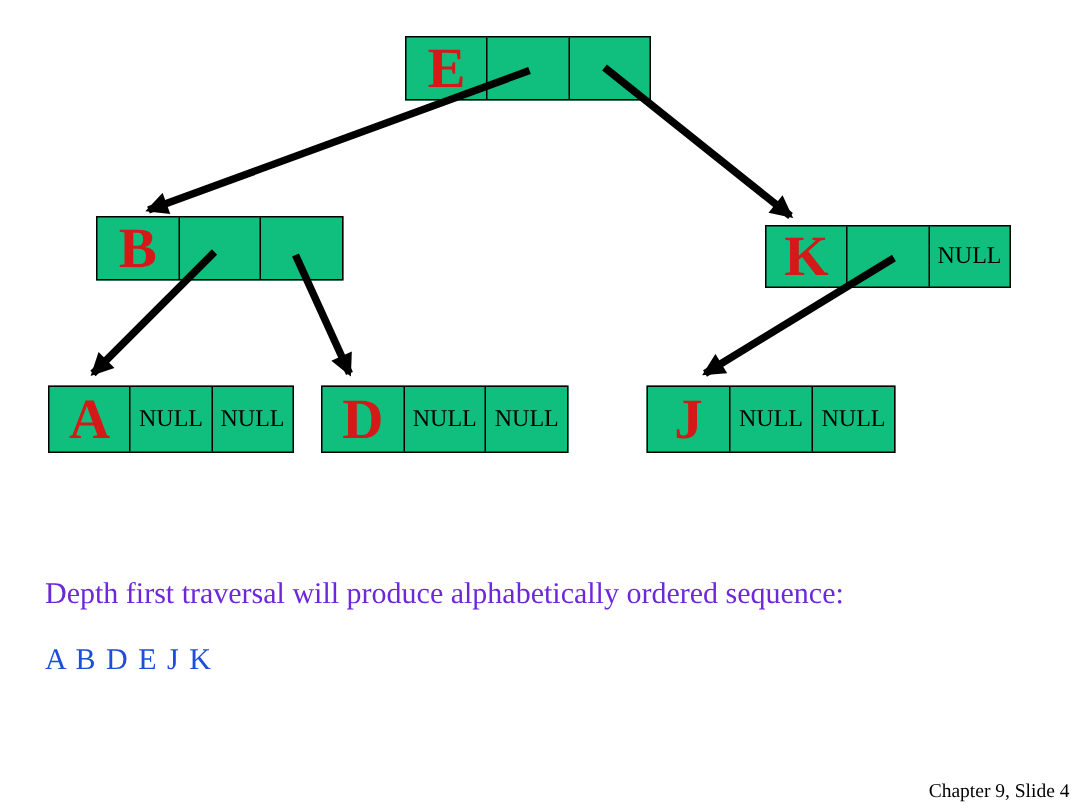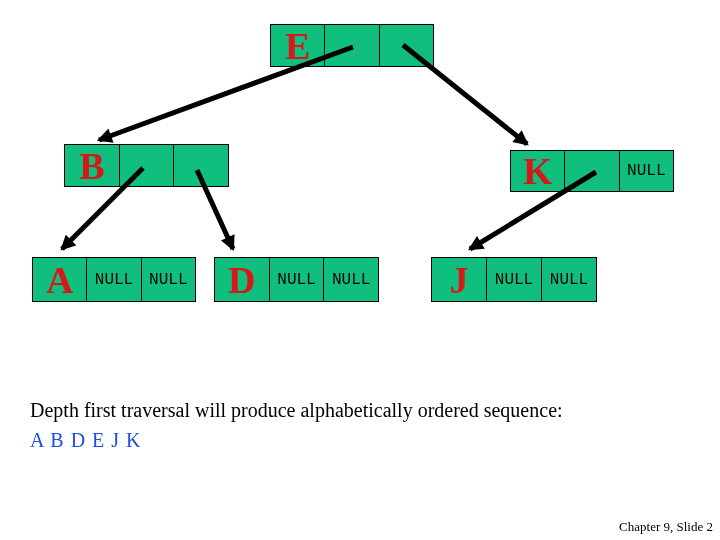--- a/index.html
+++ b/index.html
@@ -19,21 +19,21 @@
     box-sizing:border-box;
     z-index:1;
   }
   .cell{
     flex:1 1 0;
     display:flex;
     align-items:center;
     justify-content:center;
     box-sizing:border-box;
   }
-  .cell.divider{border-left:1px solid #000000;font-family:Liberation Mono, monospace;}
+  .cell.divider{border-left:1px solid #000000;}
   .cell.key{
     color:#d51818;
     font-weight:bold;
     font-size:38px;
     line-height:1;
   }
   .cell.ptr{
     color:#000000;
     font-size:16px;
     letter-spacing:0px;
@@ -47,23 +47,23 @@
   #node-D{left:214px;top:257px;width:165px;height:45px;}
   #node-J{left:431px;top:257px;width:166px;height:45px;}
 
   .arrow-layer{
     position:absolute;left:0;top:0;width:720px;height:540px;
     z-index:2;
     pointer-events:none;
   }
   .caption{
     position:absolute;
-    left:30px;top:399px;
+    left:30px;top:385px;
     font-size:20px;
-    color:#000000;
+    color:#6d28d9;
     white-space:nowrap;
   }
   .sequence{
     position:absolute;
     left:30px;top:429px;
     font-size:20px;
     color:#1d4ed8;
     letter-spacing:1px;
     white-space:nowrap;
   }
@@ -124,15 +124,15 @@
     </defs>
     <line x1="353" y1="47" x2="99" y2="140" stroke="#000000" stroke-width="5" marker-end="url(#ah)"></line>
     <line x1="403" y1="45" x2="527" y2="144" stroke="#000000" stroke-width="5" marker-end="url(#ah)"></line>
     <line x1="143" y1="168" x2="62" y2="249" stroke="#000000" stroke-width="5" marker-end="url(#ah)"></line>
     <line x1="197" y1="170" x2="233" y2="249" stroke="#000000" stroke-width="5" marker-end="url(#ah)"></line>
     <line x1="596" y1="172" x2="470" y2="249" stroke="#000000" stroke-width="5" marker-end="url(#ah)"></line>
   </svg>
 
   <div class="caption">Depth first traversal will produce alphabetically ordered sequence:</div>
   <div class="sequence">A B D E J K</div>
-  <div class="footer">Chapter 9, Slide 2</div>
+  <div class="footer">Chapter 9, Slide 4</div>
 
 </div>
 
 </body></html>

